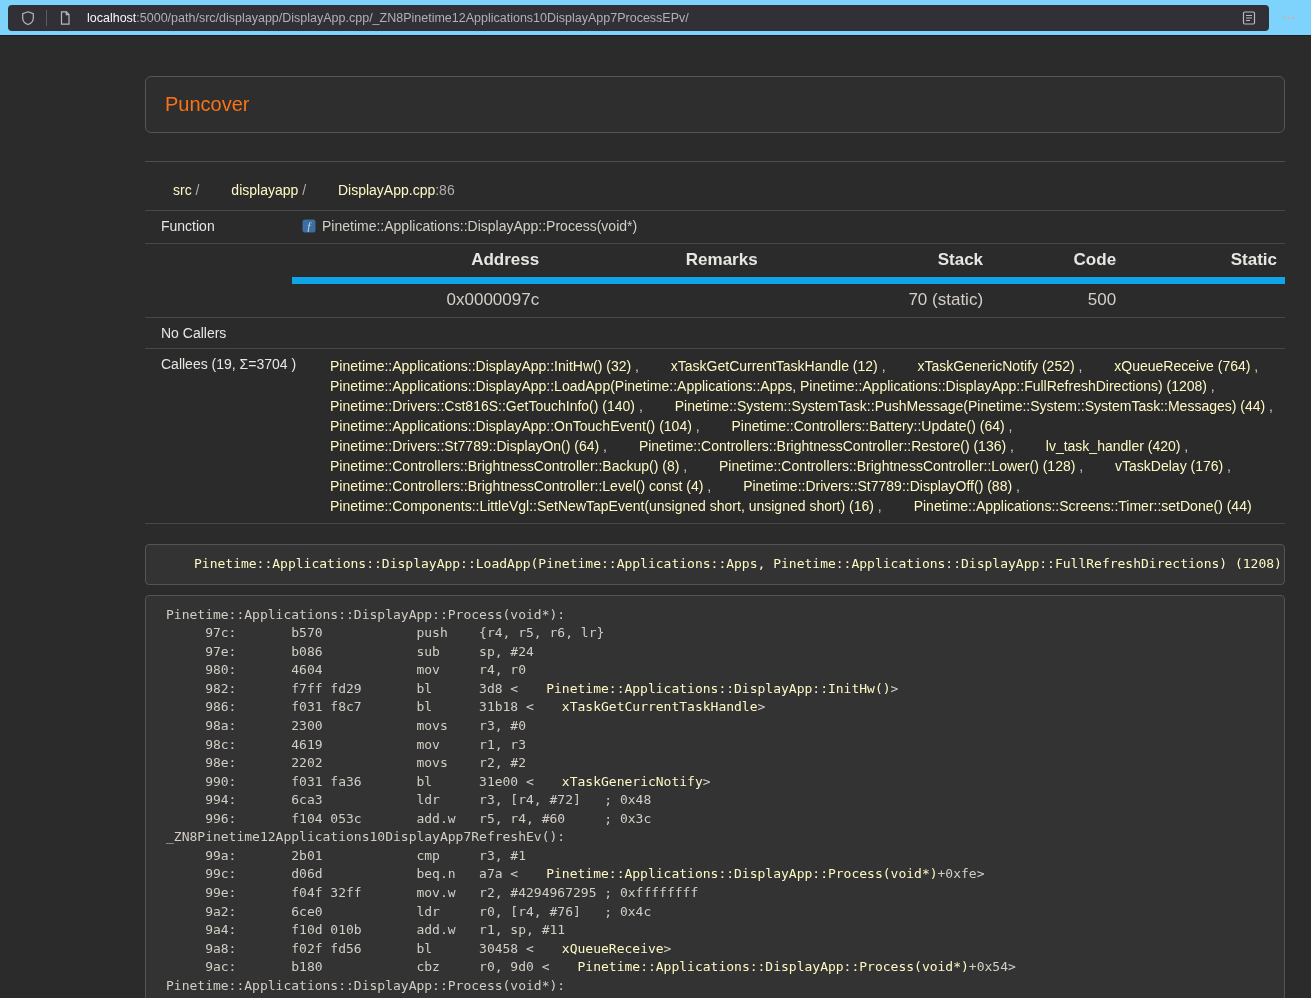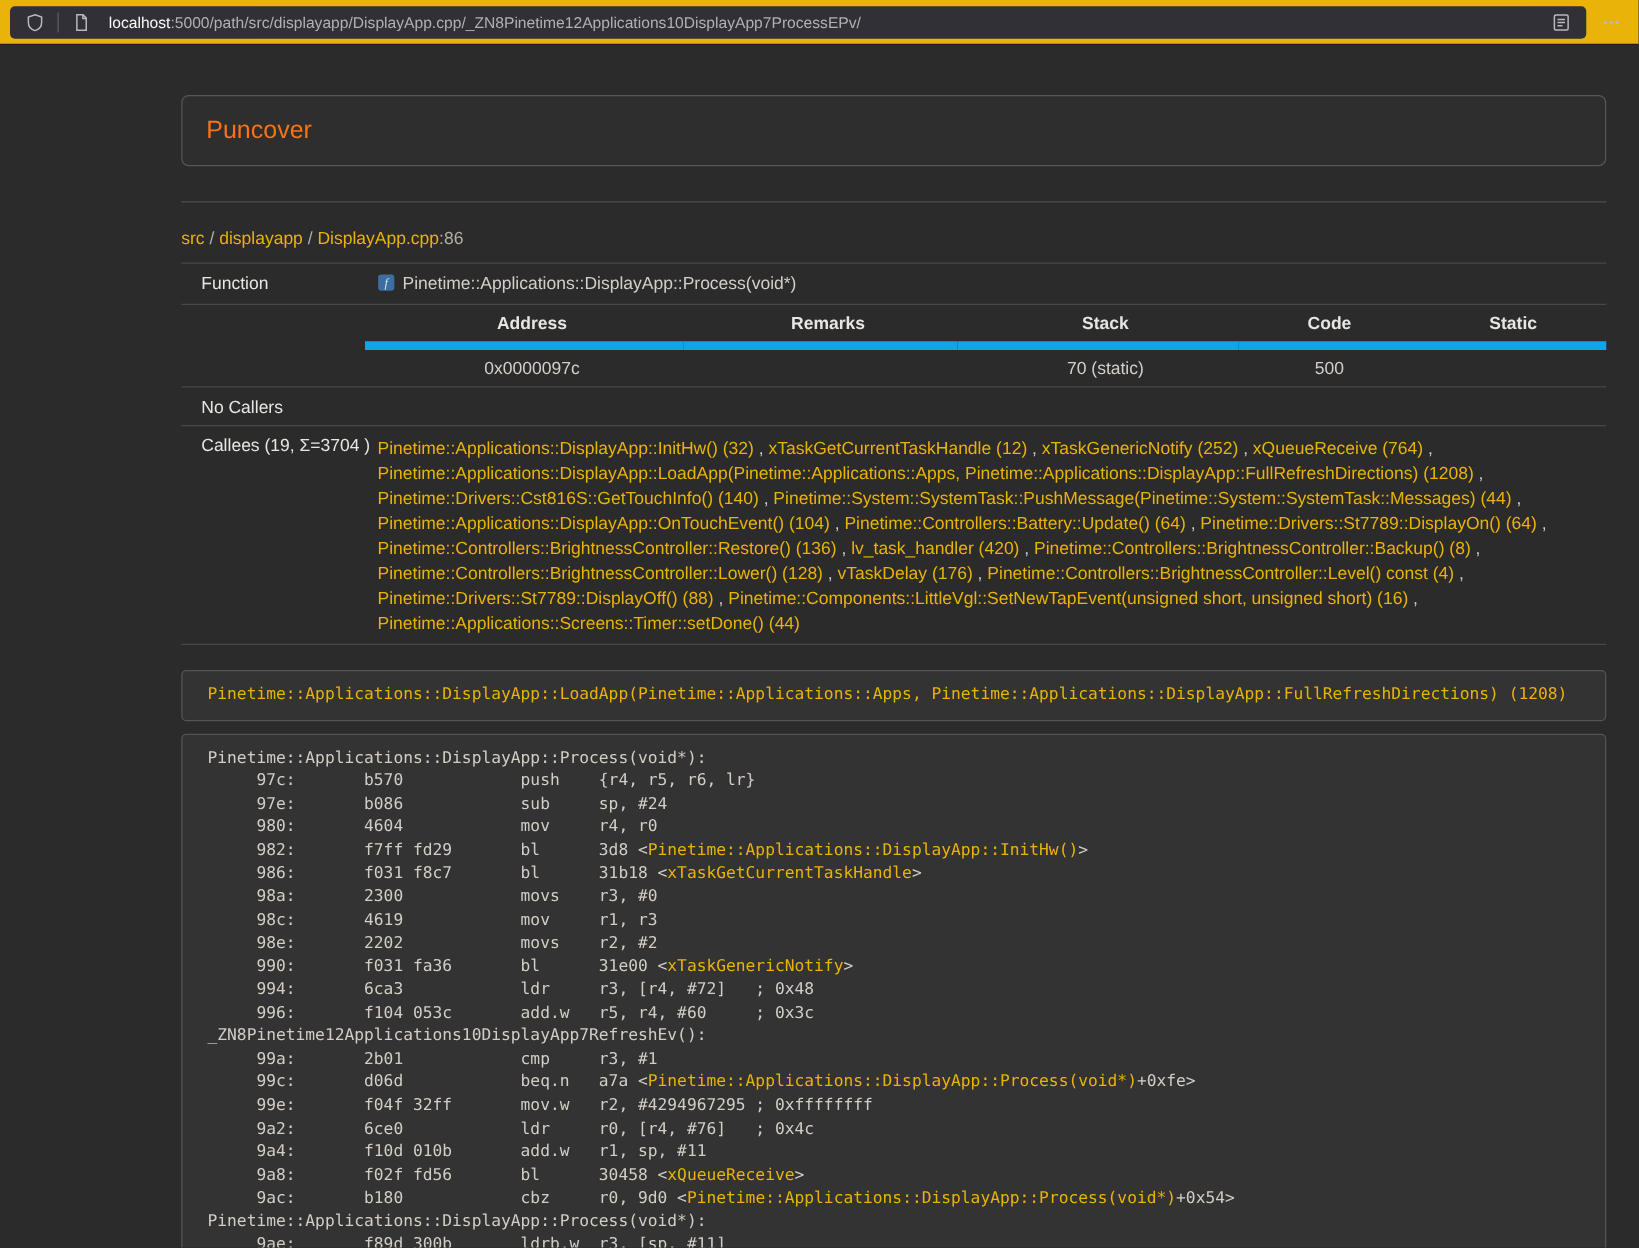--- a/index.html
+++ b/index.html
@@ -1,20 +1,20 @@
 <!DOCTYPE html>
 <html><head>
 <meta charset="utf-8">
 <style>
   html,body{margin:0;padding:0;width:1311px;height:998px;overflow:hidden;background:#2b2b2b;}
   body{font-family:"Liberation Sans",sans-serif;font-size:14px;color:#d3cfc8;}
-  a{color:#eab308;text-decoration:none;cursor:pointer;}
+  a{color:#fef9c3;text-decoration:none;cursor:pointer;margin-left:28px;}
 
   
-  .toolbar{height:35px;background:#eab308;border-bottom:1px solid #1f1f23;display:flex;align-items:center;padding:0 10px 0 8px;}
+  .toolbar{height:35px;background:#7dd3fc;border-bottom:1px solid #1f1f23;display:flex;align-items:center;padding:0 10px 0 8px;}
   .url-field{flex:1;display:flex;align-items:center;height:26px;background:#303036;border-radius:4px;padding:0 8px;min-width:0;}
   .tb-icon{display:inline-flex;align-items:center;justify-content:center;width:24px;height:24px;flex:0 0 auto;}
   .tb-icon svg{display:block;}
   .tb-sep{width:1px;height:16px;background:#5c5c62;margin:0 6px;flex:0 0 auto;}
   .url-text{margin-left:10px;font-size:12.5px;white-space:nowrap;overflow:hidden;flex:1;}
   .url-host{color:#f9f9fa;}
   .url-rest{color:#b1b1b3;}
   .toolbar .right-group{display:flex;align-items:center;flex:0 0 auto;}
 
   
@@ -24,21 +24,21 @@
   hr.divider{border:0;border-top:1px solid #4c4e51;margin:28px 0 0 0;}
   .breadcrumb{margin:20px 0 12px 0;}
   .breadcrumb .sep,.breadcrumb .line-no{color:#b3aea6;}
 
   table.symbol{width:100%;border-collapse:collapse;border-bottom:1px solid #47484a;margin:0 0 20px 0;table-layout:fixed;}
   table.symbol>tbody>tr>th,table.symbol>tbody>tr>td{border-top:1px solid #47484a;text-align:left;vertical-align:top;font-size:14px;}
   table.symbol>tbody>tr>th{width:147px;box-sizing:border-box;padding:7px 8px 7px 16px;font-weight:normal;color:#e8e6e2;white-space:nowrap;}
   table.symbol>tbody>tr>td{padding:7px 10px;}
   table.symbol>tbody>tr>td.no-pad{padding:0;}
   table.inner{width:100%;border-collapse:collapse;table-layout:fixed;}
-  table.inner th,table.inner td{text-align:center;padding:6px 8px 7px 20px;font-size:14px;box-sizing:border-box;}
+  table.inner th,table.inner td{text-align:right;padding:6px 8px 7px 20px;font-size:17px;box-sizing:border-box;}
   table.inner th{font-weight:bold;color:#e8e6e2;}
   table.inner td{border-top:7px solid #0ea5e9;}
   .col-address{width:25.7%;}.col-remarks{width:22%;}.col-stack{width:22.7%;}.col-code{width:13.4%;}
   td.callees-cell{line-height:20px;padding:8px 10px 8px 20px;}
   .callee-sep{color:#d3cfc8;}
   .fn-icon{display:inline-block;vertical-align:-2px;margin-right:6px;}
 
   pre{font-family:"DejaVu Sans Mono","Liberation Mono",monospace;font-size:13px;line-height:1.42857;background:#333333;border:1px solid #545454;border-radius:4px;color:#d2cec6;margin:0;overflow:hidden;white-space:pre;}
   pre.highlight-pre{margin:0 0 10px 0;padding:10px 20px;}
   pre.code-pre{padding:10px 20px;}

